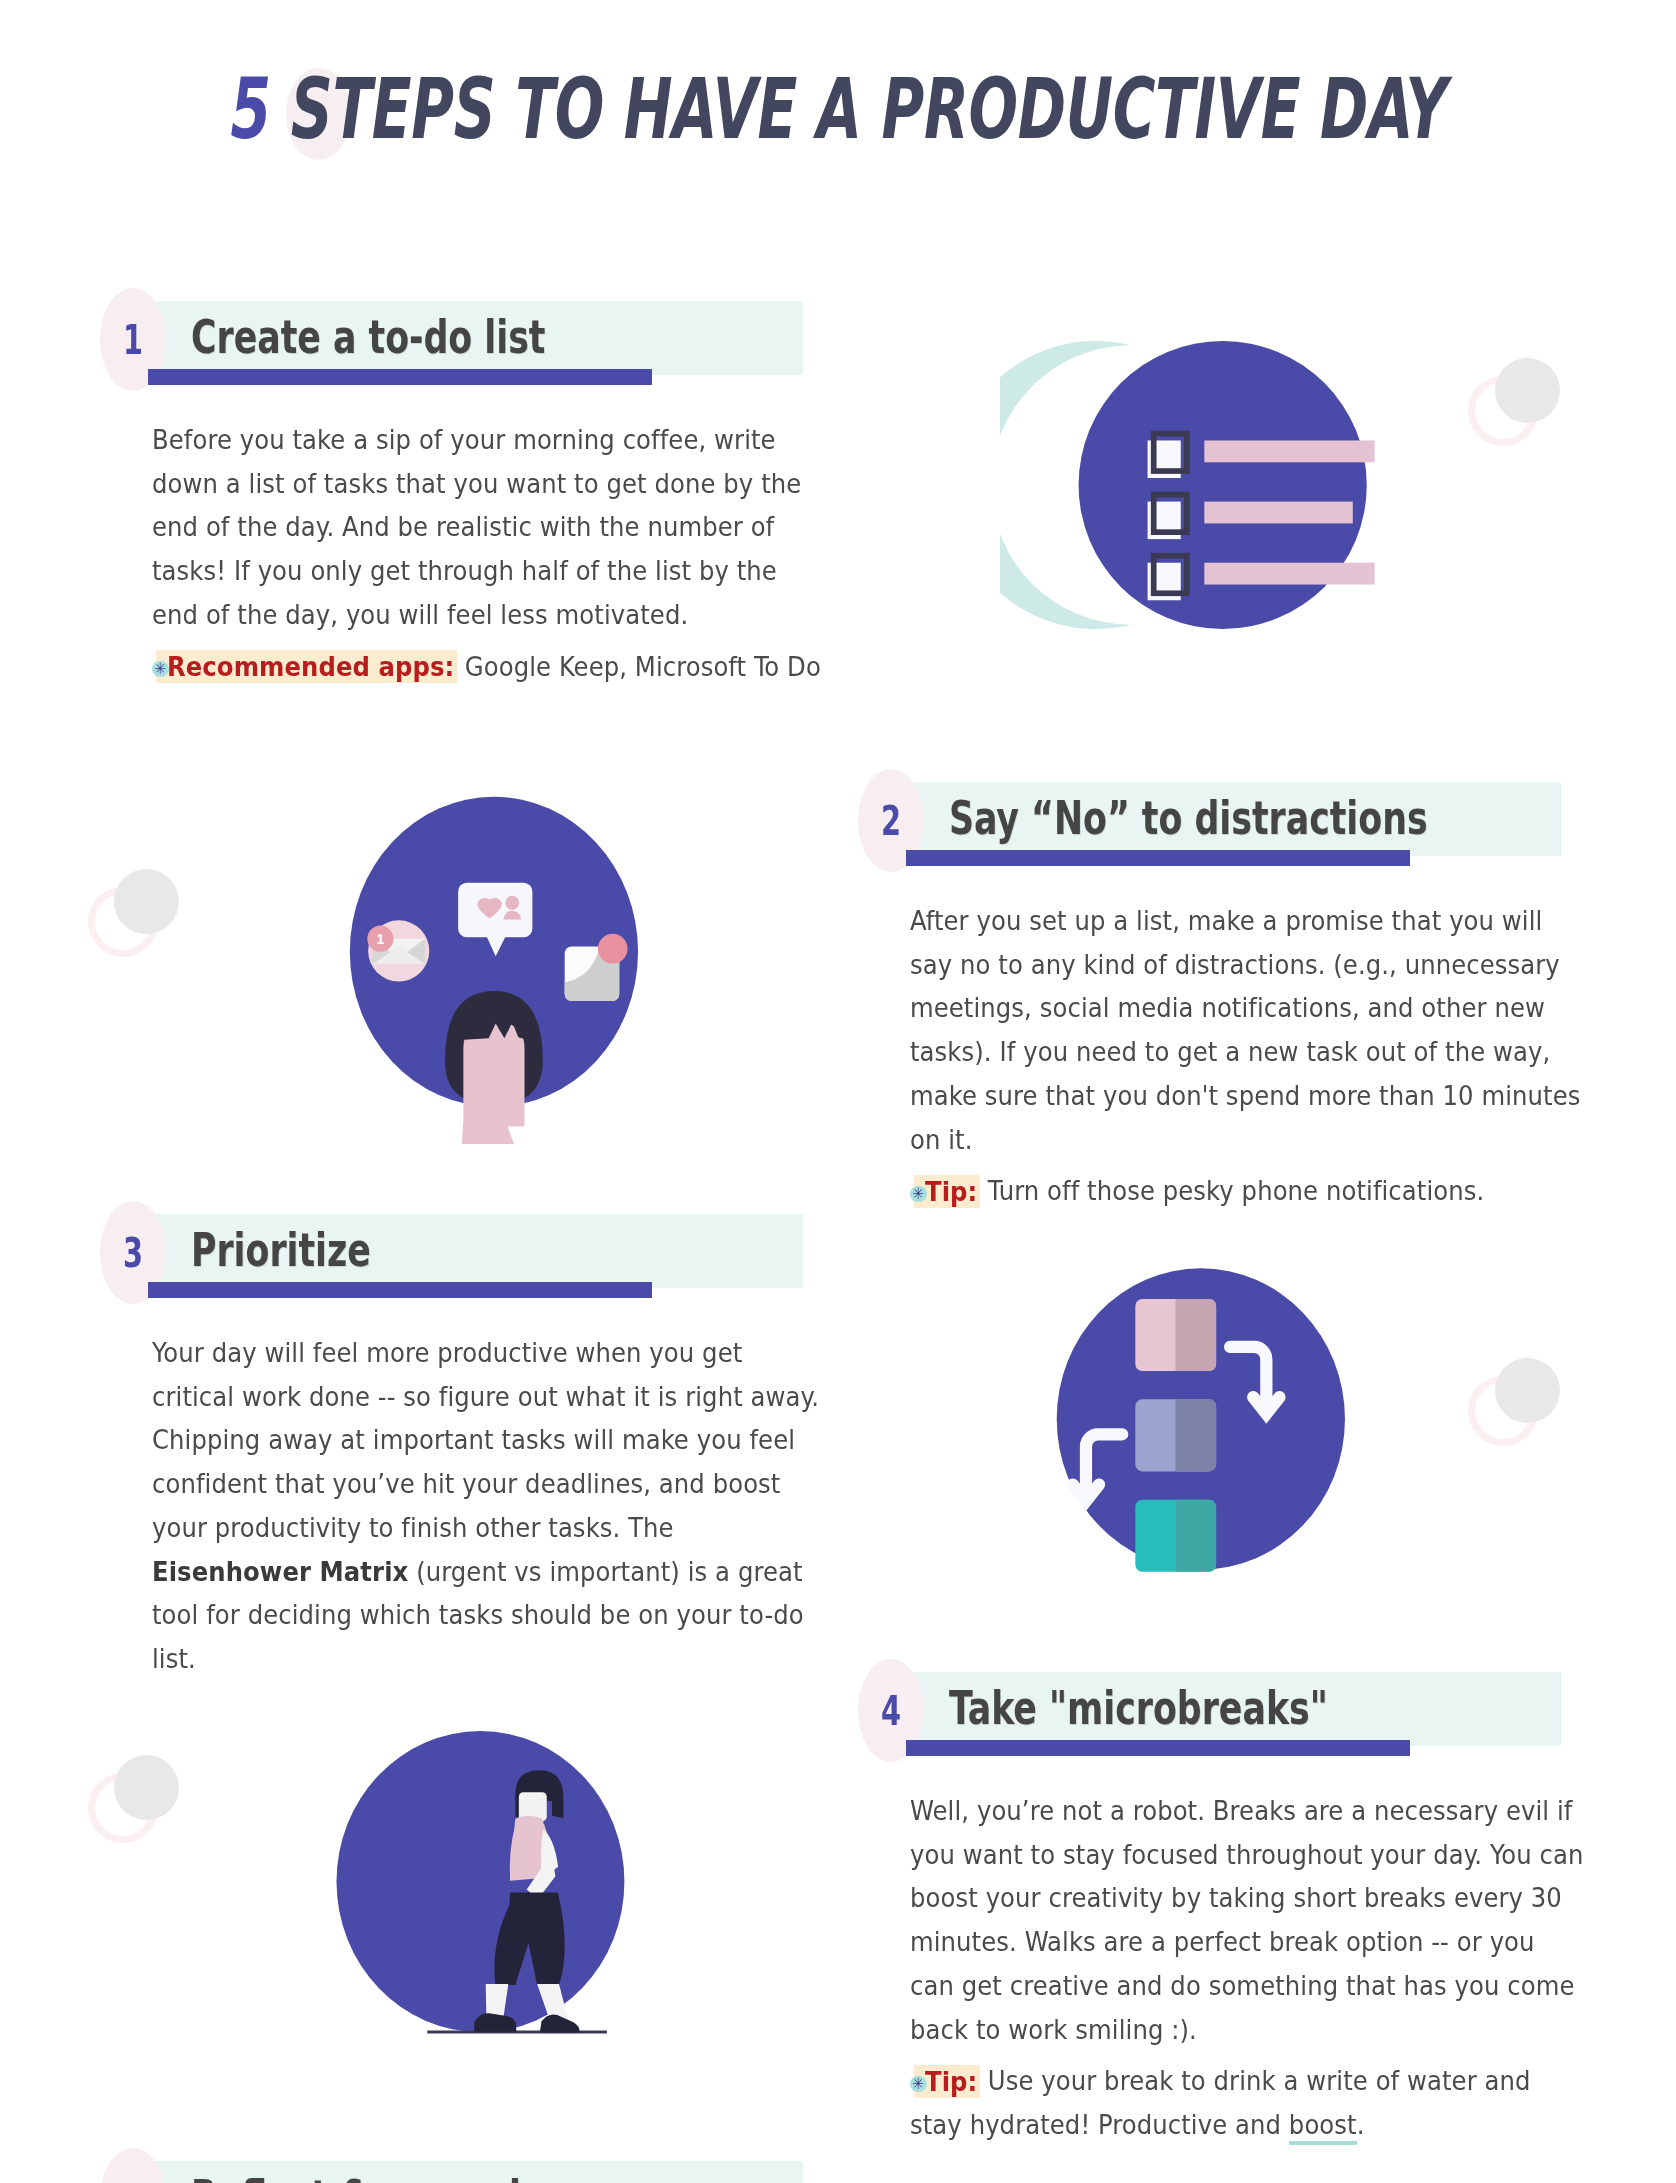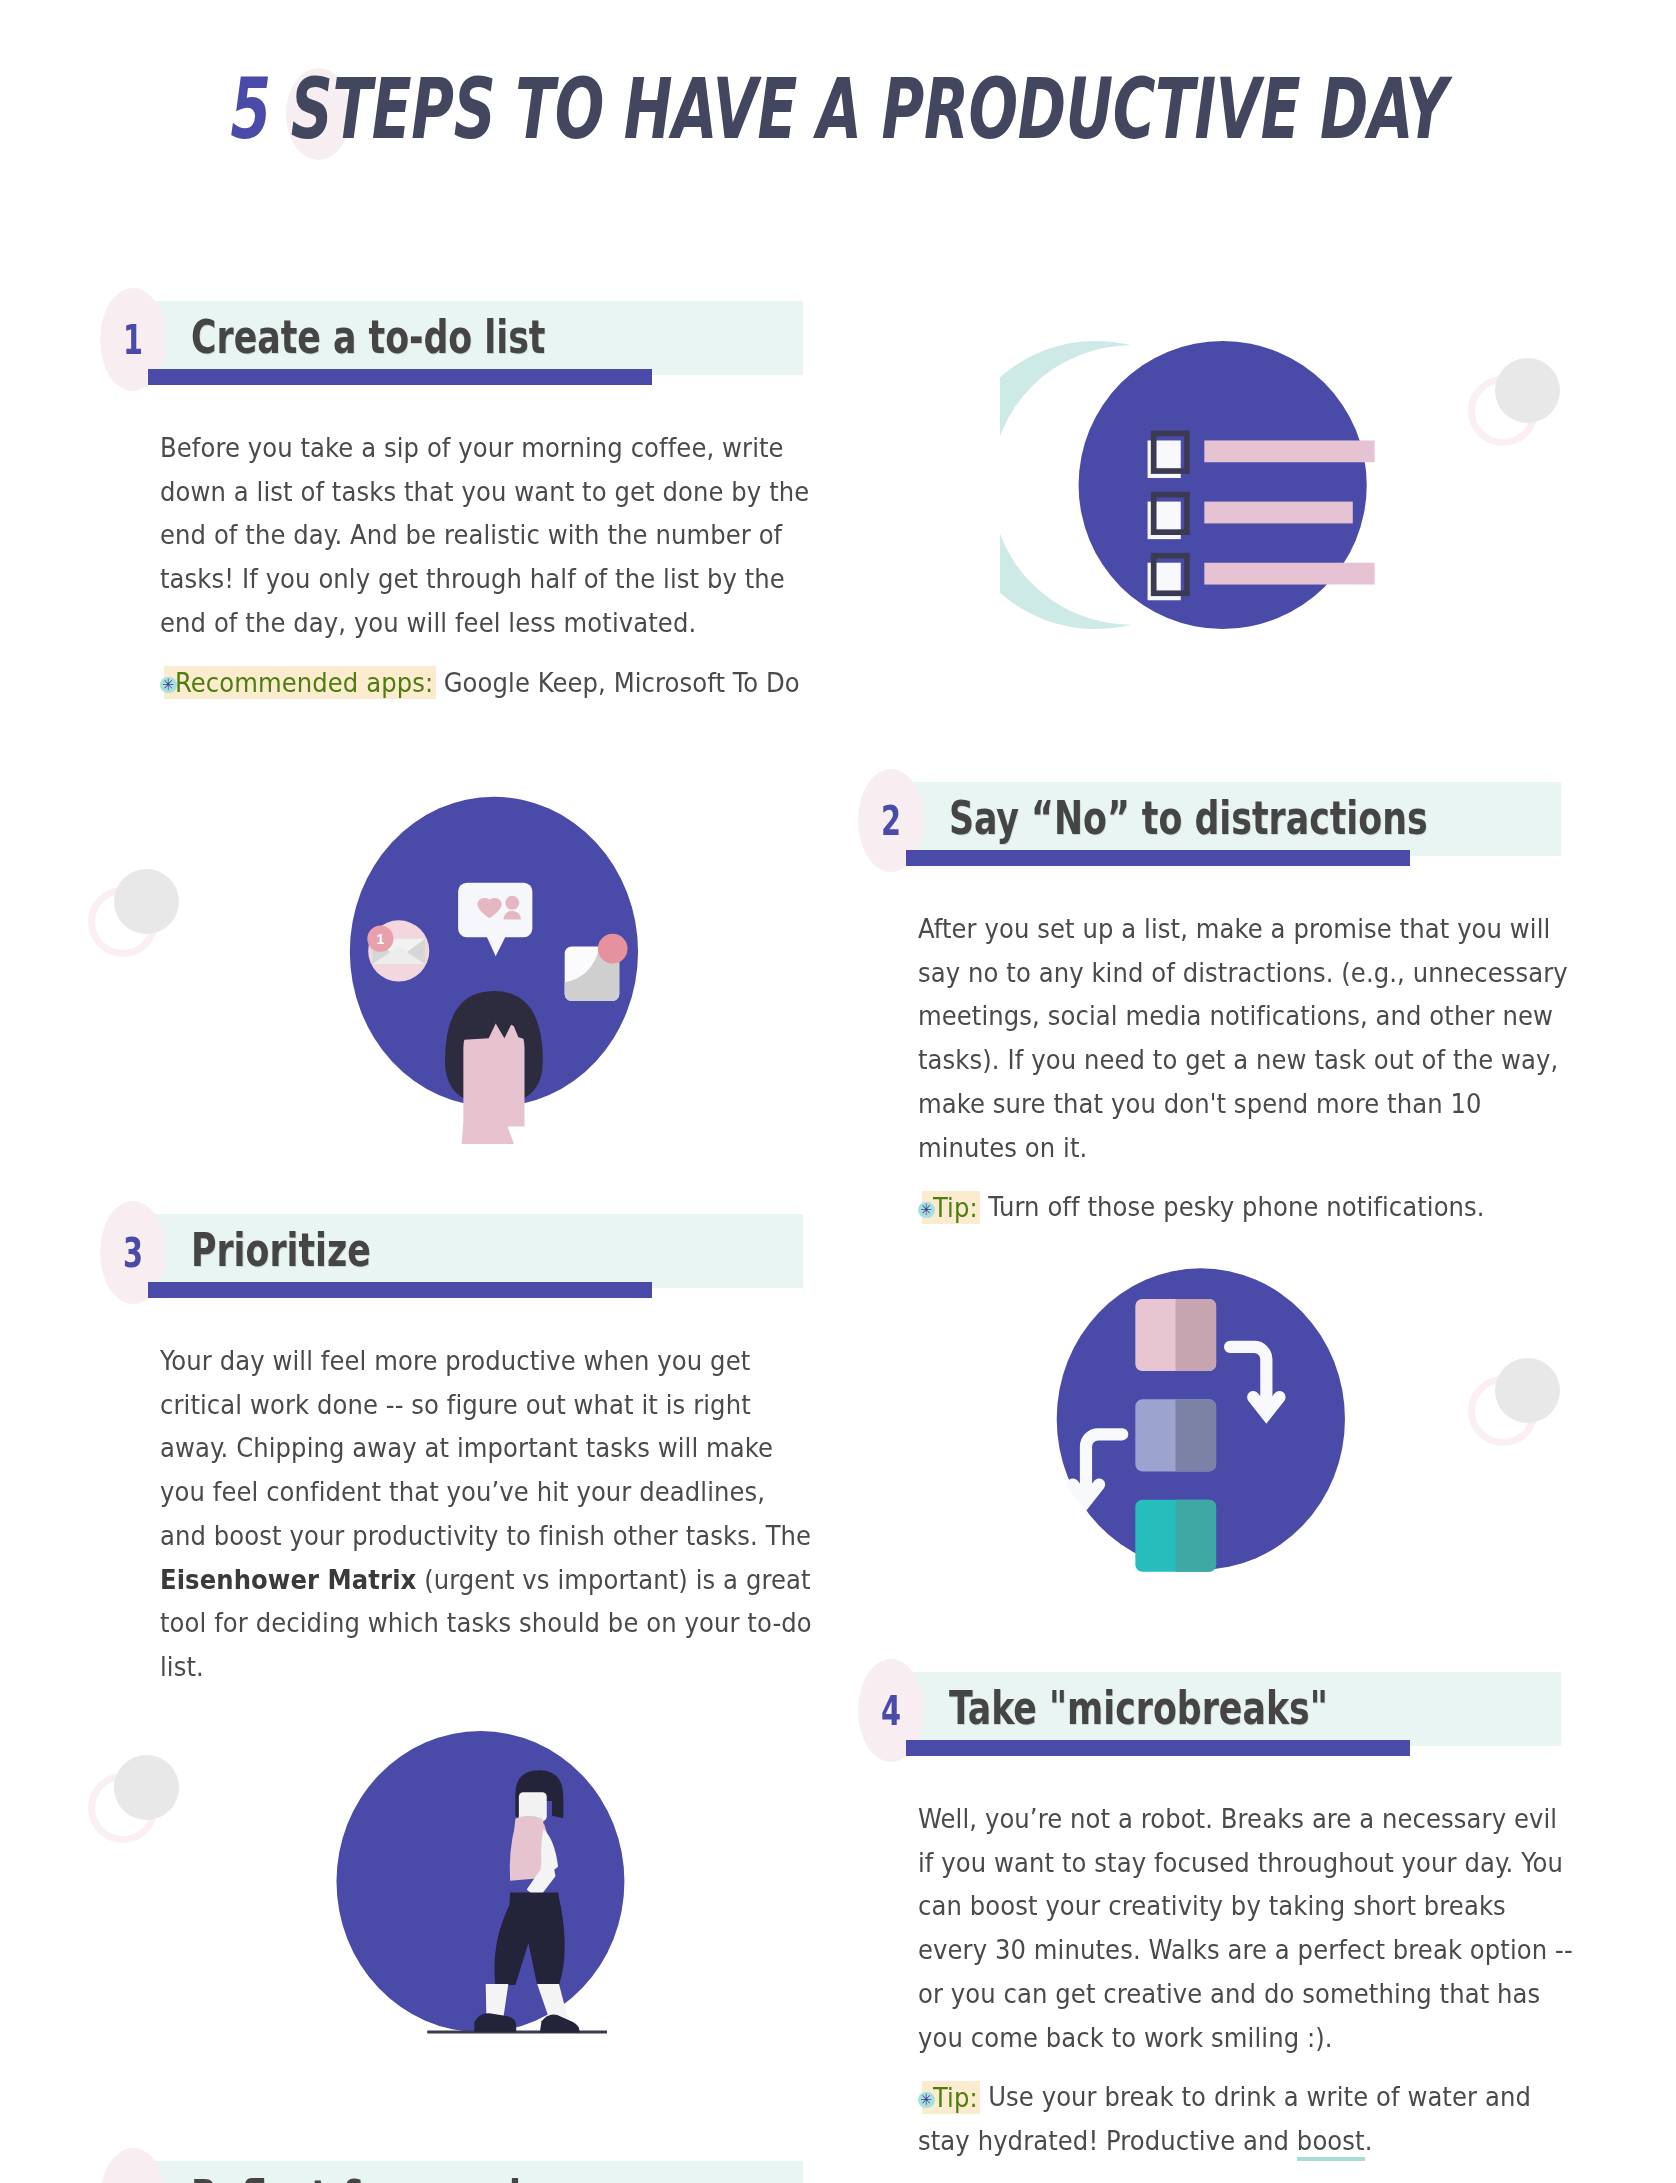--- a/index.html
+++ b/index.html
@@ -58,32 +58,32 @@
   .head-rule{
     position:absolute; left:48px; top:68px; width:504px; height:15.7px;
     background:#4a4aa8;
   }
 
   .body-text{
     position:absolute; left:44px; width:690px;
     font-family:"Liberation Sans Narrow","DejaVu Sans Condensed","Liberation Sans", sans-serif;
     font-size:27px; line-height:1.62; color:#4a4a4a; letter-spacing:0.1px;
   }
-  .body-text p{ margin:16px; }
+  .body-text p{ margin:8px; }
   .tipline{ white-space:normal; }
   .tip-dot{
     display:inline-block; width:16.6px; height:16.6px; border-radius:50%;
     background:#a9e0dd; position:relative; vertical-align:-1.7px; margin-right:-13px;
   }
   .tip-dot::after{
     content:"✳"; position:absolute; left:50%; top:50%;
     transform:translate(-50%,-52%); font-size:15.7px; color:#3a3a8c; line-height:1;
   }
   .tip-key{
-    background:#fbeccf; color:#4d7c0f; font-weight:normal; padding:0.9px 2.6px 1.7px 11.4px;
+    background:#fbeccf; color:#b91c1c; font-weight:bold; padding:0.9px 2.6px 1.7px 11.4px;
   }
   .bold{ font-weight:bold; color:#3a3a3a; }
   .ul-health{
     border-bottom:4.8px solid #a9dcd8; padding-bottom:0.4px;
   }
 
   
   .illus{ position:absolute; }
   .illus svg{ display:block; }
 

